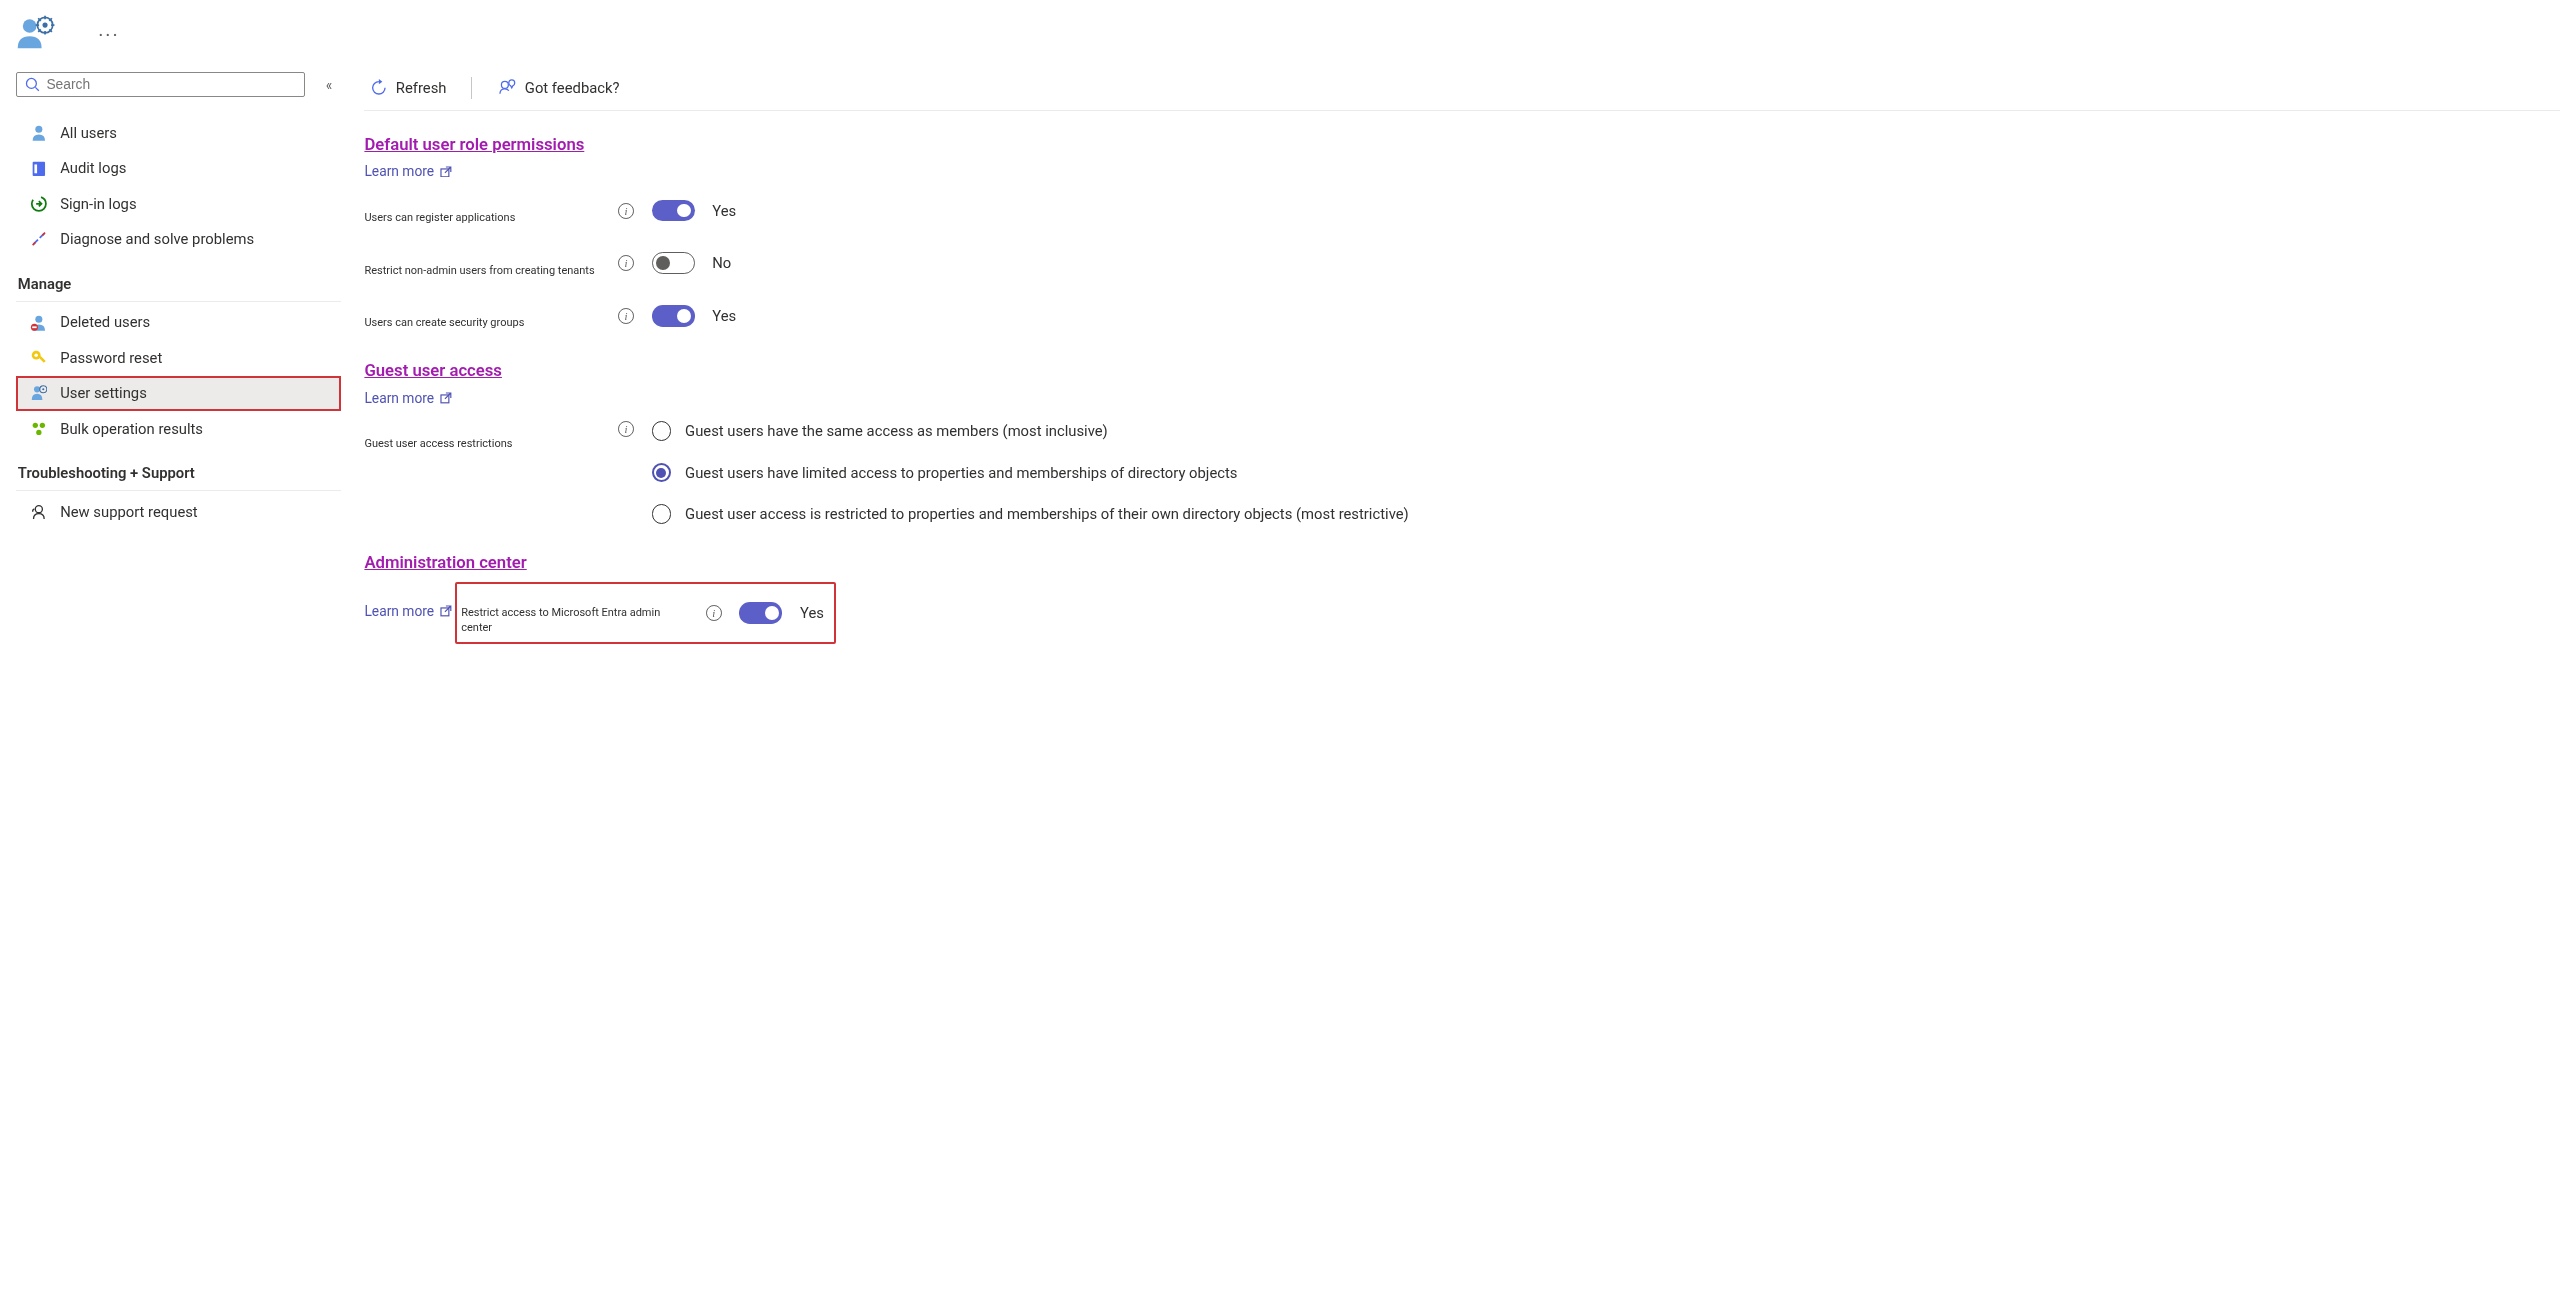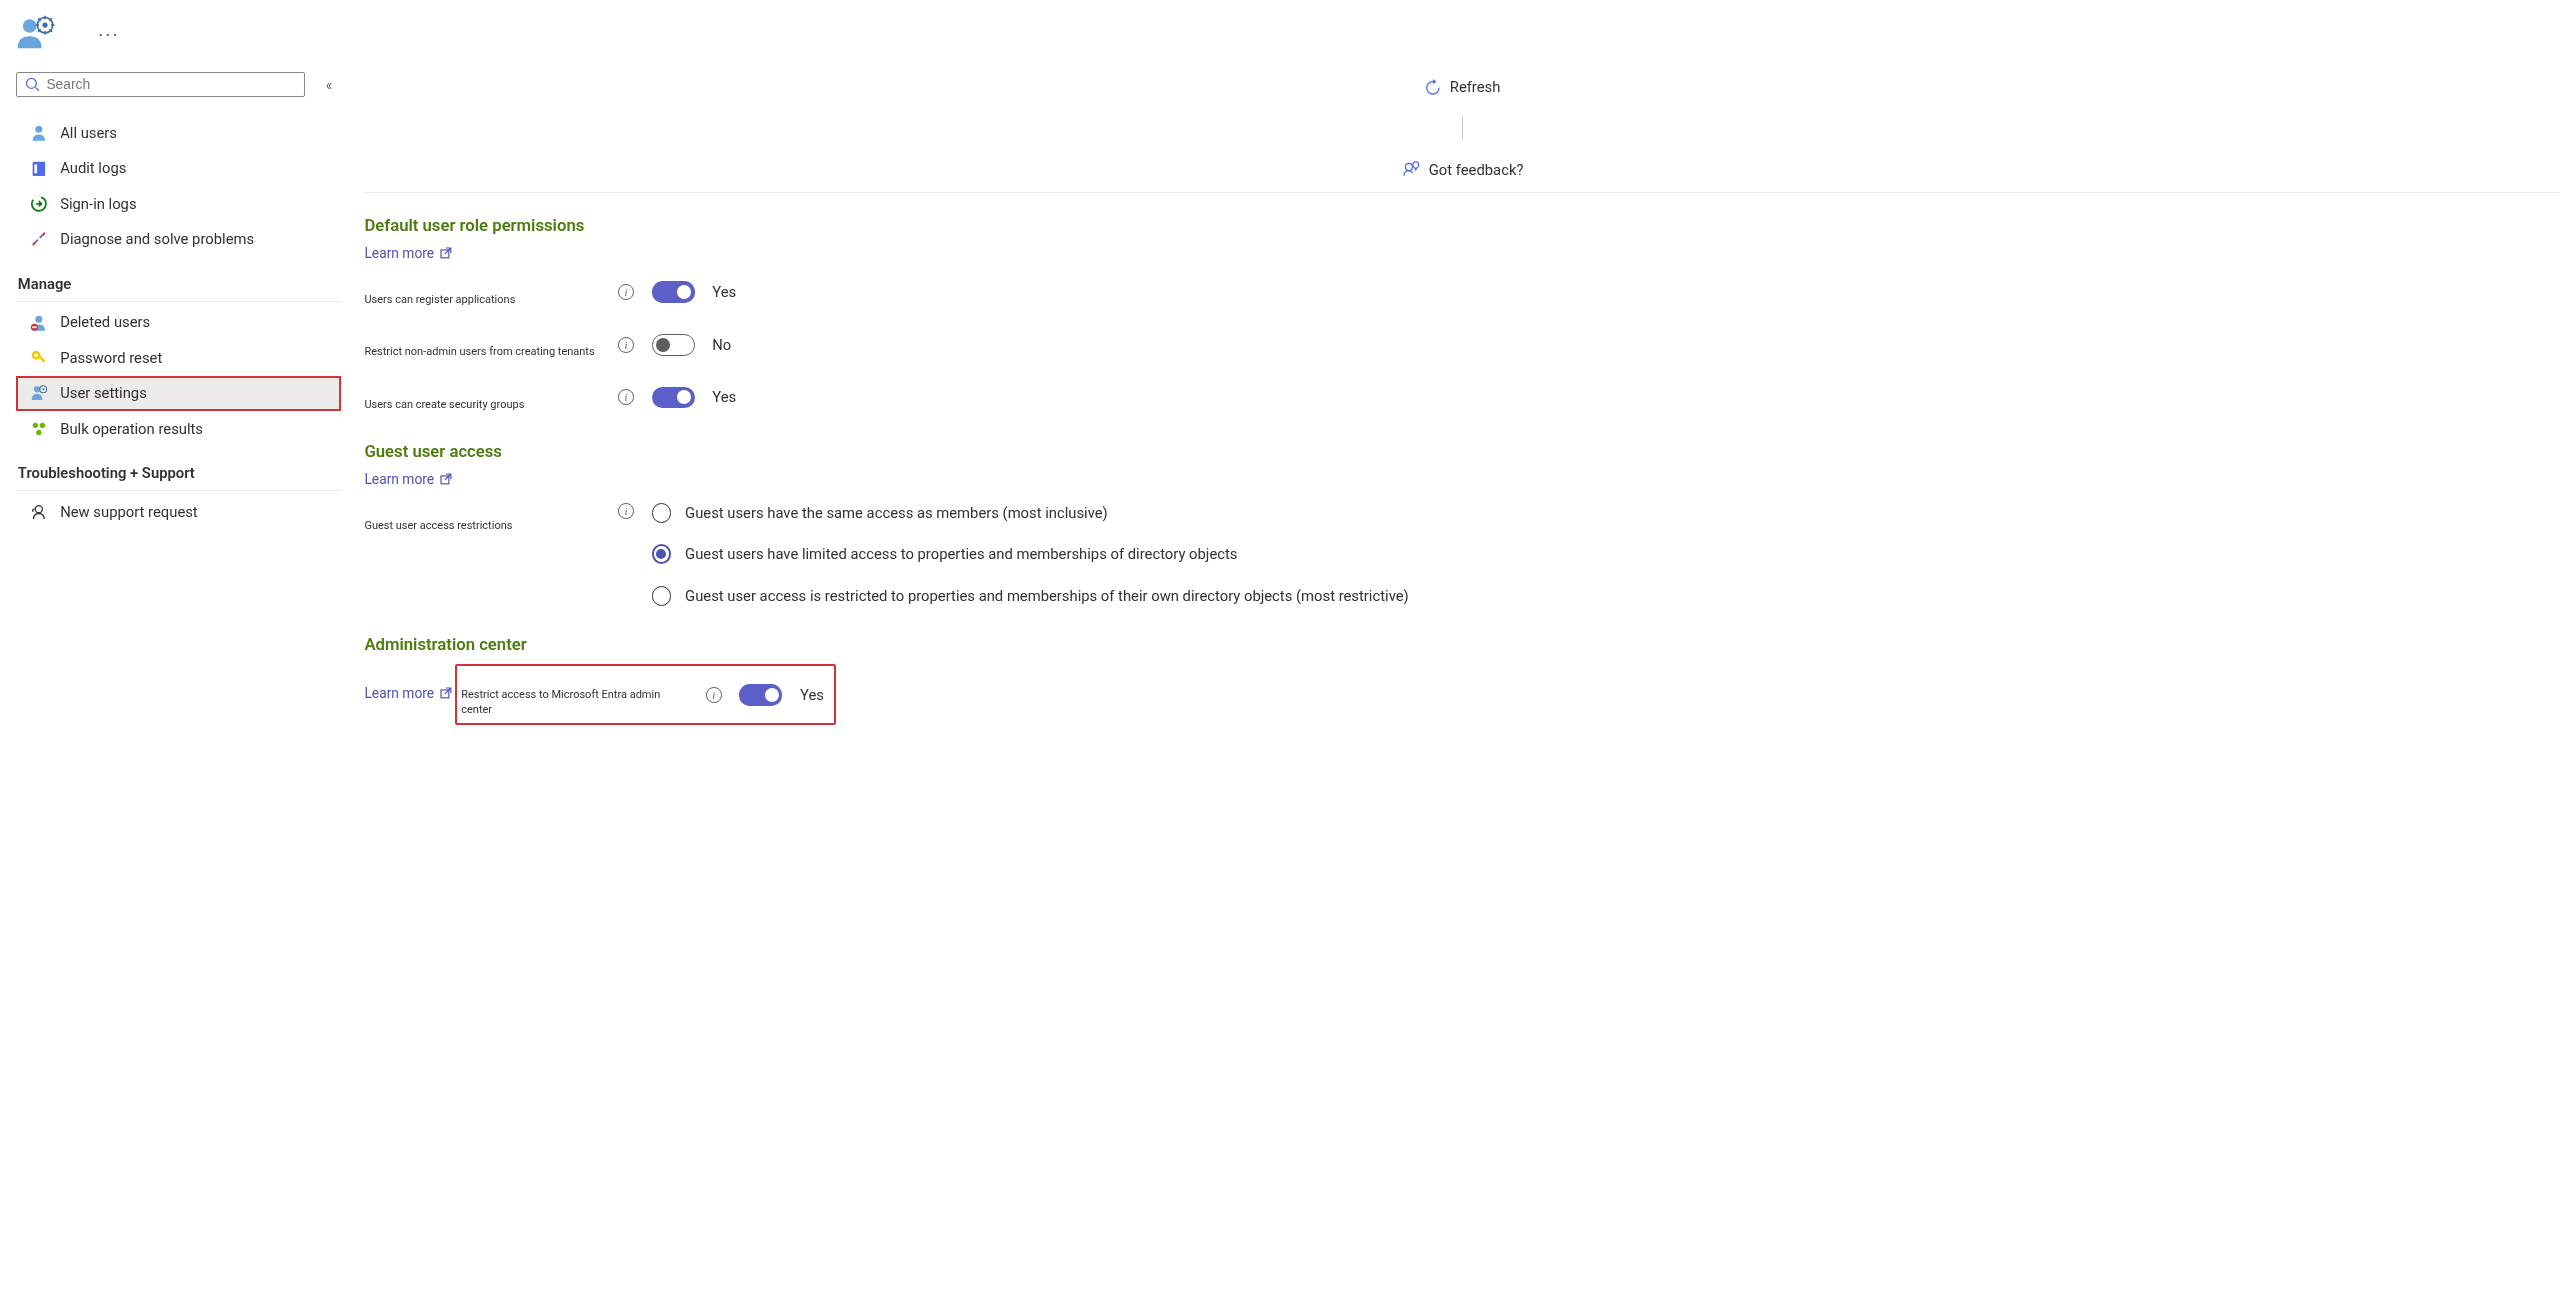--- a/index.html
+++ b/index.html
@@ -24,24 +24,24 @@
   .search-box { flex:1; display:flex; align-items:center; border:1px solid #8a8886; border-radius:2px; padding:3.9px 7.9px; height:25px; }
   .search-box svg { flex:0 0 15.8px; margin-right:5.9px; }
   .search-box input { border:none; outline:none; font-size:13.8px; width:100%; background:transparent; color:#323130; }
   .collapse-btn { width:23.6px; text-align:center; color:#605e5c; cursor:pointer; }
   .nav-item { display:flex; align-items:center; gap:11.8px; padding:7.9px 9.9px; font-size:14.8px; color:#323130; cursor:pointer; border-left:3px solid transparent; }
   .nav-item.selected { background:#edebe9; }
   .nav-item.highlighted { outline:2px solid #d13438; outline-offset:-2px; }
   .nav-item .ic { width:19.7px; height:19.7px; display:flex; align-items:center; justify-content:center; flex:0 0 19.7px; }
   .nav-section { font-size:14.8px; font-weight:600; color:#323130; padding:17.7px 9.9px 7.9px 2px; border-bottom:1px solid #edebe9; margin-bottom:3px; }
   .content { flex:1; }
-  .toolbar { display:flex; align-items:center; gap:19px; padding: 3.9px 0 9.9px 0; border-bottom:1px solid #edebe9; margin-bottom:23.6px;flex-direction:column; }
+  .toolbar { display:flex; align-items:center; gap:19px; padding: 3.9px 0 9.9px 0; border-bottom:1px solid #edebe9; margin-bottom:23.6px; }
   .tool-btn { display:flex; align-items:center; gap:7.9px; color:#323130; cursor:pointer; font-size:14.8px; padding: 2px 5.9px; }
   .tool-divider { width:1px; height:21.7px; background:#c8c6c4; }
-  .section-title { font-size:16.7px; font-weight:600; color:#4d7c0f; margin-bottom:9.9px; }
+  .section-title { font-size:16.7px; font-weight:600; color:#a21caf; margin-bottom:9.9px;text-decoration:underline; }
   .learn-more { color:#4f52b2; font-size:13.8px; cursor:pointer; display:inline-flex; align-items:center; gap:5.9px; margin-bottom:15.8px; }
   .setting-row { display:flex; align-items:center; gap:17.7px; margin-bottom:21.7px; }
   .setting-label { width:236px; flex:0 0 236px; font-size:11px; color:#323130; line-height:1.35;margin-top:16px; }
   .info-ic { width:15.8px; height:15.8px; border:1px solid #605e5c; border-radius:50%; display:flex; align-items:center; justify-content:center; font-size:10.8px; color:#605e5c; font-style:italic; font-family:Georgia,serif; cursor:pointer; flex:0 0 15.8px;}
   .toggle { width:43px; height:21.7px; border-radius:10.8px; position:relative; cursor:pointer; flex:0 0 43px; }
   .toggle.on { background:#5b5fc7; }
   .toggle.off { background:#fff; border:1px solid #605e5c; }
   .toggle .knob { position:absolute; width:13.8px; height:13.8px; border-radius:50%; top:3.9px; }
   .toggle.on .knob { background:#fff; right:3.9px; }
   .toggle.off .knob { background:#605e5c; left:3.9px; top:3px; }

